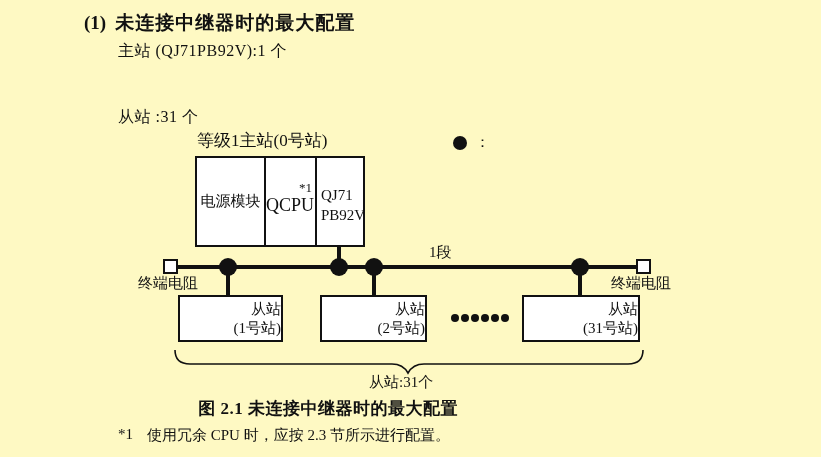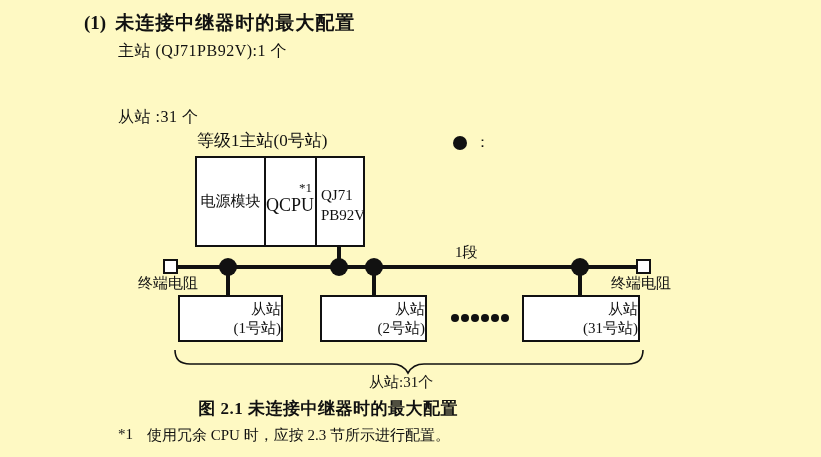--- a/index.html
+++ b/index.html
@@ -55,21 +55,21 @@
   .bus-line { left: 170px; top: 265px; width: 475px; height: 4px; background: #111; }
   .terminator {
     width: 15px; height: 15px; background: #fff;
     border: 2px solid #111; top: 259px;
   }
   .terminator.left { left: 163px; }
   .terminator.right { left: 636px; }
   .term-label { top: 274px; font-size: 15px; white-space: nowrap; }
   .term-label.left { left: 138px; }
   .term-label.right { left: 611px; }
-  .seg-label { left: 455px; top: 243px; font-size: 15px; white-space: nowrap; }
+  .seg-label { left: 429px; top: 243px; font-size: 15px; white-space: nowrap; }
 
   .conn-dot {
     width: 18px; height: 18px; border-radius: 50%;
     background: #111; top: 258px;
   }
   .vline { width: 4px; background: #111; }
   .vline.master { left: 337px; top: 247px; height: 20px; }
   .vline.s1 { left: 226px; top: 269px; height: 26px; }
   .vline.s2 { left: 372px; top: 269px; height: 26px; }
   .vline.s3 { left: 578px; top: 269px; height: 26px; }

